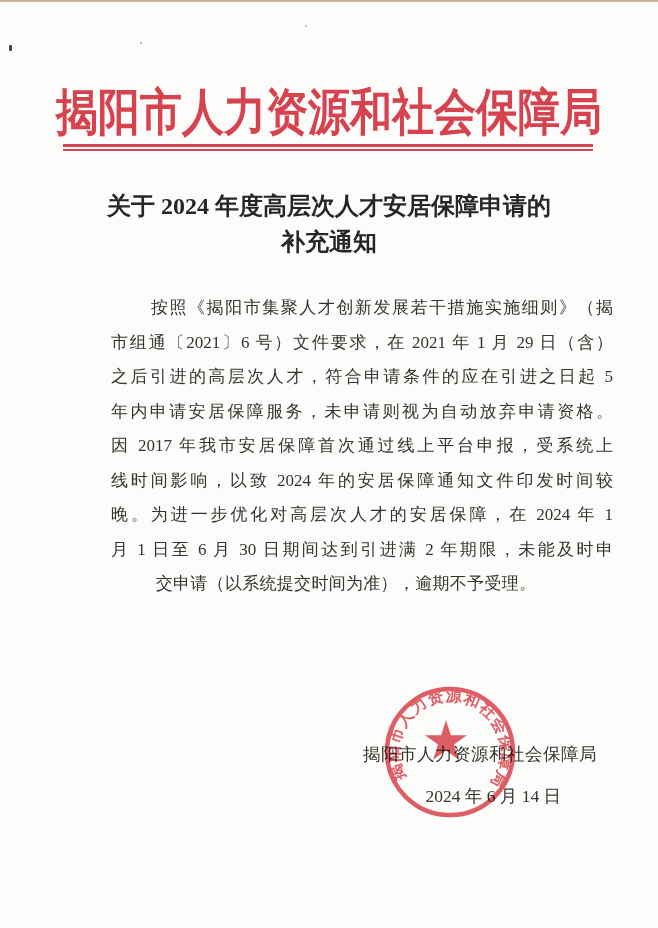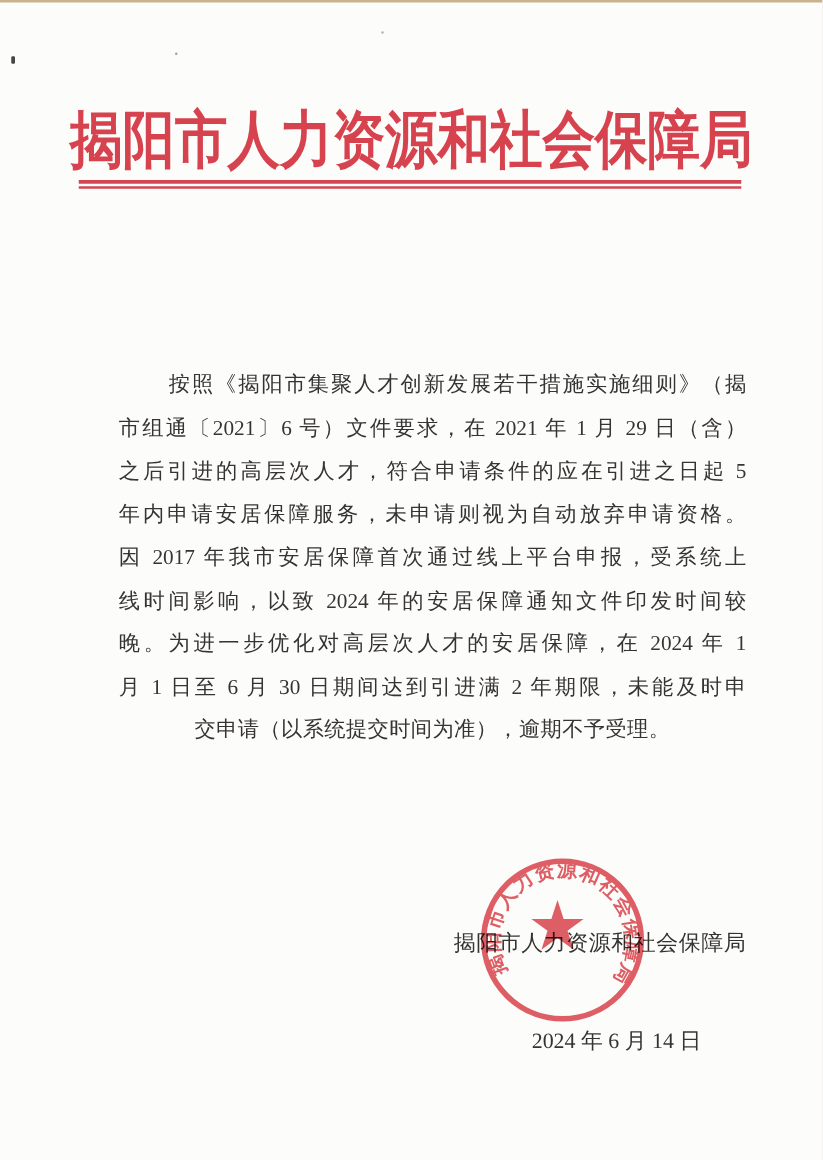--- a/index.html
+++ b/index.html
@@ -40,31 +40,31 @@
     position:absolute;left:40px;top:188px;width:578px;
     text-align:center;color:#262626;
     font-weight:700;font-size:24px;line-height:36px;
   }
   .body-block{
     position:absolute;left:95px;top:291px;width:502px;
     color:#363430;font-size:17px;line-height:34.5px;
   }
   .line{width:502px;}
   .salutation{letter-spacing:1.8px;}
-  .just{text-align:justify;text-align-last:justify;}
+  .just{text-align:justify;text-align-last:justify;margin-left:16px;}
   .indent{text-indent:40px;}
   .lastline{text-align:center;letter-spacing:0.3px;}
 
   .signature{
     position:absolute;top:743px;right:105px;
     color:#363430;font-size:17.5px;line-height:22px;
     letter-spacing:0.5px;white-space:nowrap;
   }
   .doc-date{
-    position:absolute;top:821px;right:141px;
+    position:absolute;top:785px;right:141px;
     color:#363430;font-size:17.5px;line-height:22px;
     white-space:nowrap;
   }
   .seal{
     position:absolute;left:370px;top:672px;width:160px;height:160px;
     mix-blend-mode:multiply;opacity:0.87;
   }
   .seal text{
     font-family:"Liberation Serif","DejaVu Serif",serif;
     font-weight:700;font-size:16px;letter-spacing:1px;
@@ -78,20 +78,24 @@
 
   <div class="scan-edge"></div>
   <div class="speck speck1"></div>
   <div class="speck speck2"></div>
   <div class="speck speck3"></div>
 
   <div class="letterhead">揭阳市人力资源和社会保障局</div>
 
   <div class="red-rule"></div>
 
+  <div class="doc-title">
+    <div>关于 2024 年度高层次人才安居保障申请的</div>
+    <div>补充通知</div>
+  </div>
 
   <div class="body-block">
     <div class="line just indent">按照《揭阳市集聚人才创新发展若干措施实施细则》（揭</div>
     <div class="line just">市组通〔2021〕6 号）文件要求，在 2021 年 1 月 29 日（含）</div>
     <div class="line just">之后引进的高层次人才，符合申请条件的应在引进之日起 5</div>
     <div class="line just">年内申请安居保障服务，未申请则视为自动放弃申请资格。</div>
     <div class="line just">因 2017 年我市安居保障首次通过线上平台申报，受系统上</div>
     <div class="line just">线时间影响，以致 2024 年的安居保障通知文件印发时间较</div>
     <div class="line just">晚。为进一步优化对高层次人才的安居保障，在 2024 年 1</div>
     <div class="line just">月 1 日至 6 月 30 日期间达到引进满 2 年期限，未能及时申</div>

